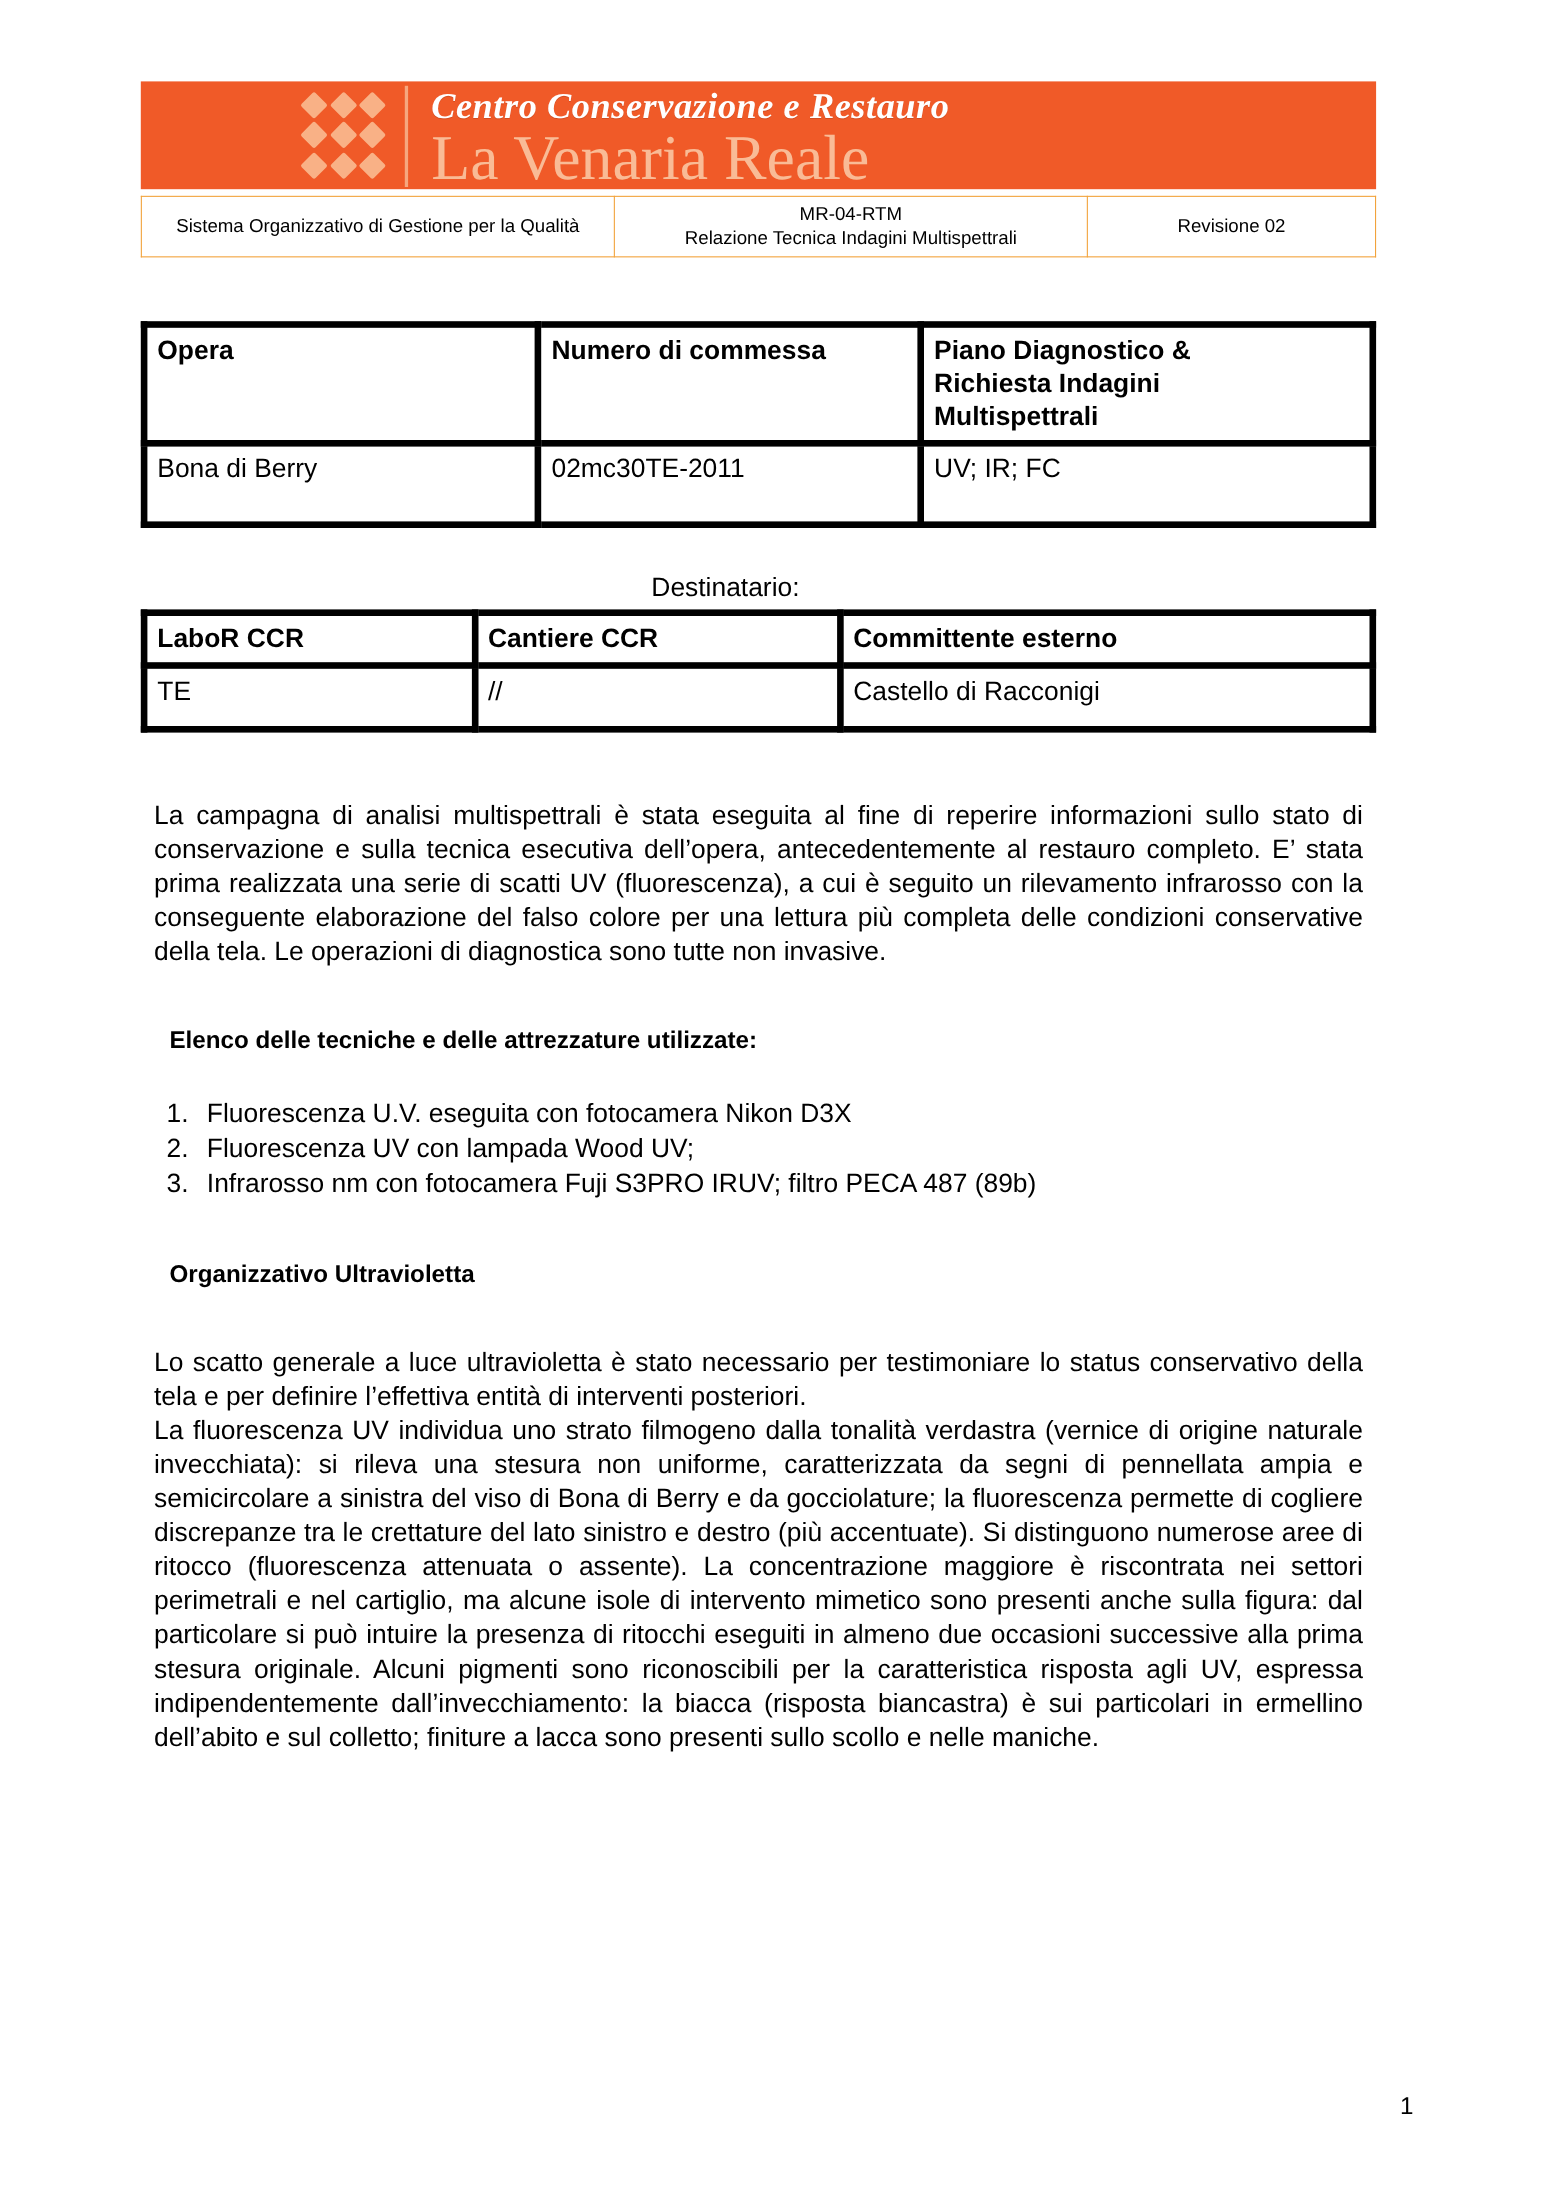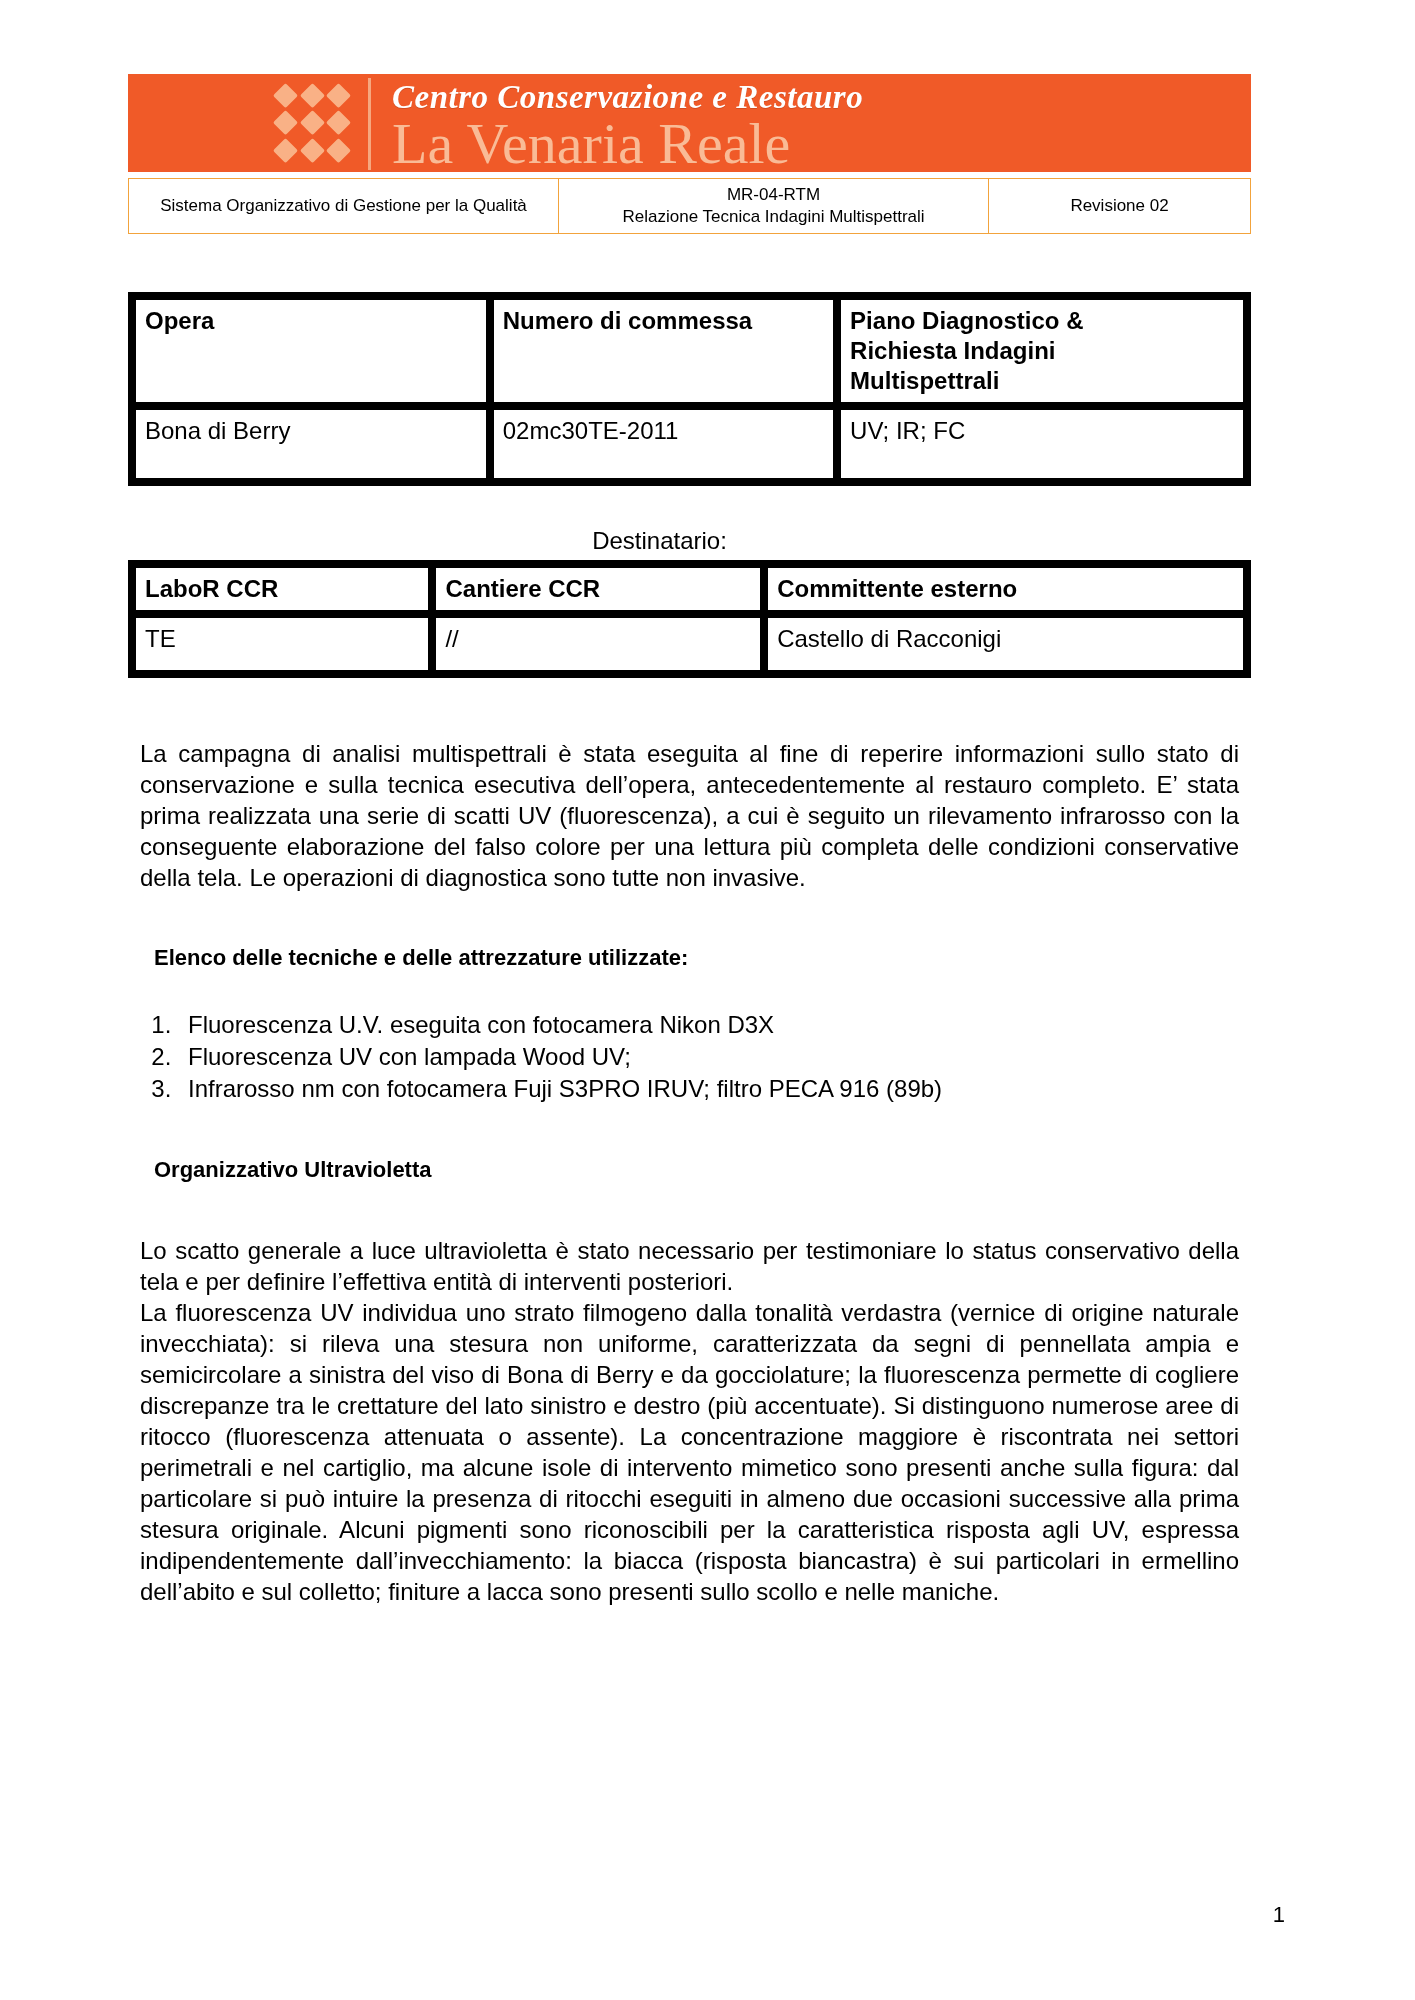--- a/index.html
+++ b/index.html
@@ -106,21 +106,21 @@
   td.meta-a { width: 38.5%; }
   td.meta-b { width: 38.5%; }
   td.meta-c { width: 23%; }
 
   
   table.data {
     border-collapse: collapse;
     table-layout: fixed;
   }
   table.data td {
-    border: 8px solid #000000;
+    border: 6px solid #000000;
     vertical-align: top;
     padding: 6px 9px;
     font-size: 24px;
     line-height: 30px;
   }
   table.data td.hd { font-weight: bold; }
 
   #opera-table { width: 100%; margin-top: 58px; }
   #opera-table td.c1 { width: 32.0%; }
   #opera-table td.c2 { width: 31.0%; }
@@ -258,21 +258,21 @@
     <div class="gap-lg"></div>
     <p class="body">La campagna di analisi multispettrali è stata eseguita al fine di reperire informazioni sullo stato di conservazione e sulla tecnica esecutiva dell’opera, antecedentemente al restauro completo. E’ stata prima realizzata una serie di scatti UV (fluorescenza), a cui è seguito un rilevamento infrarosso con la conseguente elaborazione del falso colore per una lettura più completa delle condizioni conservative della tela. Le operazioni di diagnostica sono tutte non invasive.</p>
 
     <div class="gap-md"></div>
     <h3 class="section">Elenco delle tecniche e delle attrezzature utilizzate:</h3>
 
     <div class="gap-sm"></div>
     <ol class="techniques">
       <li>Fluorescenza U.V. eseguita con fotocamera Nikon D3X</li>
       <li>Fluorescenza UV con lampada Wood UV;</li>
-      <li>Infrarosso nm con fotocamera Fuji S3PRO IRUV; filtro PECA  916 (89b)</li>
+      <li>Infrarosso nm con fotocamera Fuji S3PRO IRUV; filtro PECA  487 (89b)</li>
     </ol>
 
     <div class="gap-md"></div>
     <h3 class="section">Organizzativo Ultravioletta</h3>
 
     <div class="gap-md"></div>
     <p class="body">Lo scatto generale a luce ultravioletta è stato necessario per testimoniare lo status conservativo della tela e per definire l’effettiva entità di interventi posteriori.</p>
     <p class="body">La fluorescenza UV individua uno strato filmogeno dalla tonalità verdastra (vernice di origine naturale invecchiata): si rileva una stesura non uniforme, caratterizzata da segni di pennellata ampia e semicircolare a sinistra del viso di Bona di Berry e da gocciolature; la fluorescenza permette di cogliere discrepanze tra le crettature del lato sinistro e destro (più accentuate). Si distinguono numerose aree di ritocco (fluorescenza attenuata o assente). La concentrazione maggiore è riscontrata nei settori perimetrali e nel cartiglio, ma alcune isole di intervento mimetico sono presenti anche sulla figura: dal particolare si può intuire la presenza di ritocchi eseguiti in almeno due occasioni successive alla prima stesura originale. Alcuni pigmenti sono riconoscibili per la caratteristica risposta agli UV, espressa indipendentemente dall’invecchiamento: la biacca (risposta biancastra) è sui particolari in ermellino dell’abito e sul colletto; finiture a lacca sono presenti sullo scollo e nelle maniche.</p>
 
   </div>

